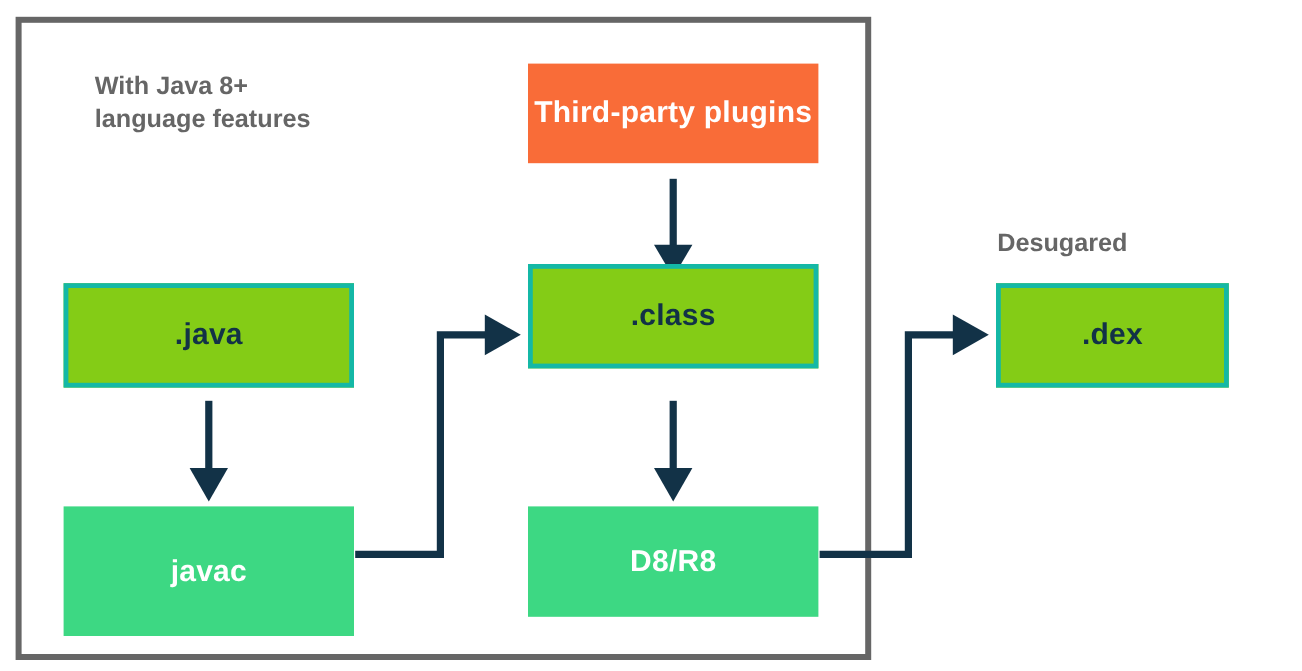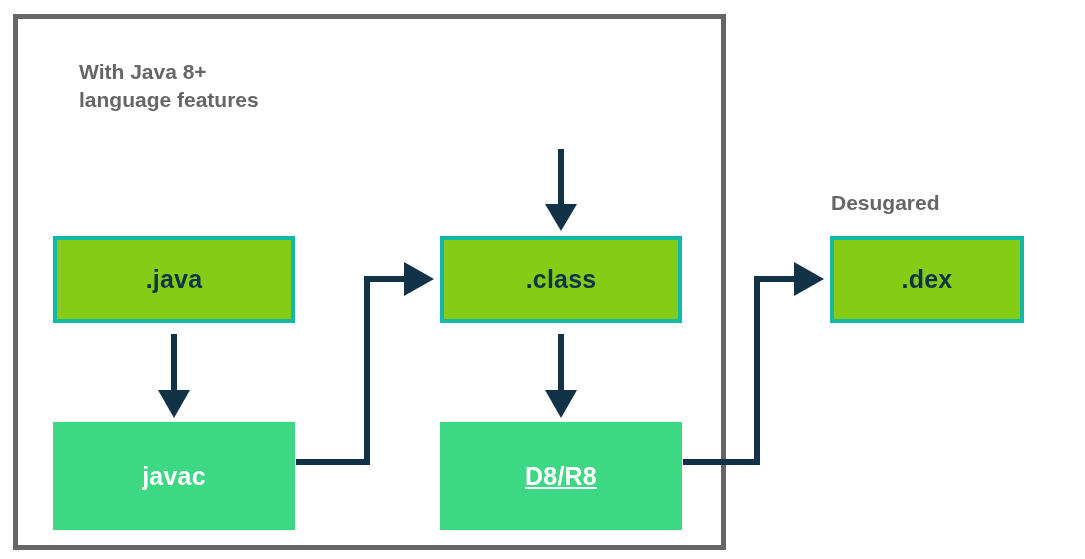--- a/index.html
+++ b/index.html
@@ -55,24 +55,24 @@
   }
   .node-filled-orange {
     background: #F96C38;
     color: #ffffff;
     font-size: 25px;
     border: none;
   }
 
   
   #node-java    { left: 53px;  top: 236px; width: 242px; height: 87px; }
-  #node-class   { left: 440px; top: 236px; width: 242px; height: 87px; }
+  #node-class   { left: 440px; top: 220px; width: 242px; height: 87px; }
   #node-dex     { left: 830px; top: 236px; width: 194px; height: 87px; }
   #node-javac   { left: 53px;  top: 422px; width: 242px; height: 108px; }
-  #node-d8r8    { left: 440px; top: 422px; width: 242px; height: 108px; text-decoration: underline; }
+  #node-d8r8    { left: 440px; top: 422px; width: 242px; height: 92px; }
   #node-plugins { left: 440px; top: 53px;  width: 242px; height: 83px; }
 
   
   .label {
     position: absolute;
     color: #666666;
     font-weight: bold;
     font-size: 21px;
     line-height: 1.32;
     white-space: pre-line;
@@ -129,20 +129,21 @@
         <polygon points="794,262 794,296 824,279" stroke="none"></polygon>
       </g>
     </g>
   </svg>
 
   <div class="label" id="label-java8">With Java 8+
 language features</div>
 
   <div class="label" id="label-desugared">Desugared</div>
 
+  <div class="node node-filled-orange" id="node-plugins">Third-party plugins</div>
 
   <div class="node node-outline" id="node-java">.java</div>
 
   <div class="node node-outline" id="node-class">.class</div>
 
   <div class="node node-outline" id="node-dex">.dex</div>
 
   <div class="node node-filled-green" id="node-javac">javac</div>
 
   <div class="node node-filled-green" id="node-d8r8">D8/R8</div>

